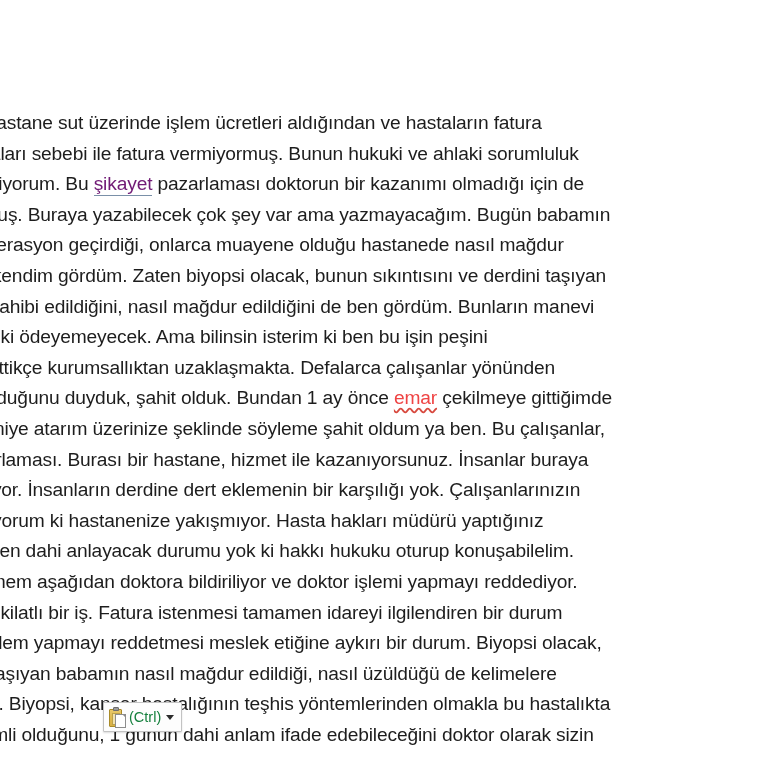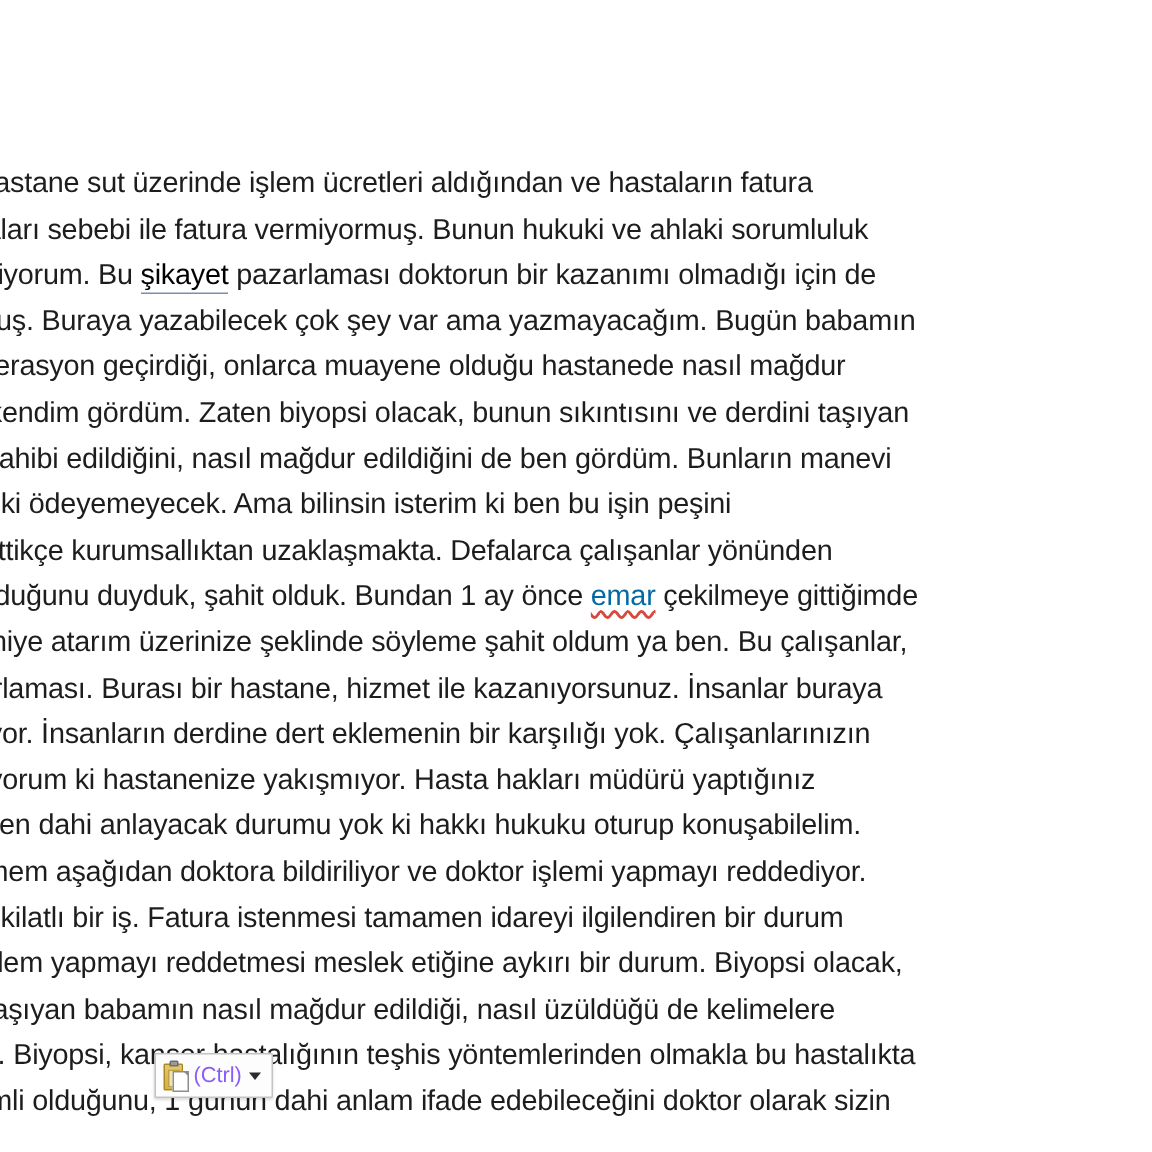--- a/index.html
+++ b/index.html
@@ -39,30 +39,30 @@
   }
 
   .doc-line {
     height: 30.6px;
     white-space: nowrap;
     overflow: visible;
   }
 
   
   .link-run {
-    color: #000000;
+    color: #701a75;
     text-decoration: none;
     border-bottom: 1.5px solid #7a90a8;
     padding-bottom: 1px;
     cursor: pointer;
   }
 
   
   .spell-error {
-    color: #0369a1;
+    color: #ef4444;
     text-decoration: underline wavy #d84a3f;
     text-decoration-skip-ink: none;
     text-underline-offset: 3px;
     -webkit-text-decoration: underline wavy #d84a3f;
   }
 
   
   #paste-options-button {
     position: absolute;
     left: 103px;
@@ -142,21 +142,21 @@
     top: -1px;
     width: 0;
     height: 0;
     border-left: 4px solid transparent;
     border-top: 4px solid #8d8d8d;
   }
 
   .paste-label {
     font-family: "Liberation Sans", sans-serif;
     font-size: 14.5px;
-    color: #8b5cf6;
+    color: #15803d;
     line-height: 1;
     white-space: nowrap;
   }
 
   .dropdown-arrow {
     width: 0;
     height: 0;
     border-left: 4.5px solid transparent;
     border-right: 4.5px solid transparent;
     border-top: 5px solid #2b2b2b;

